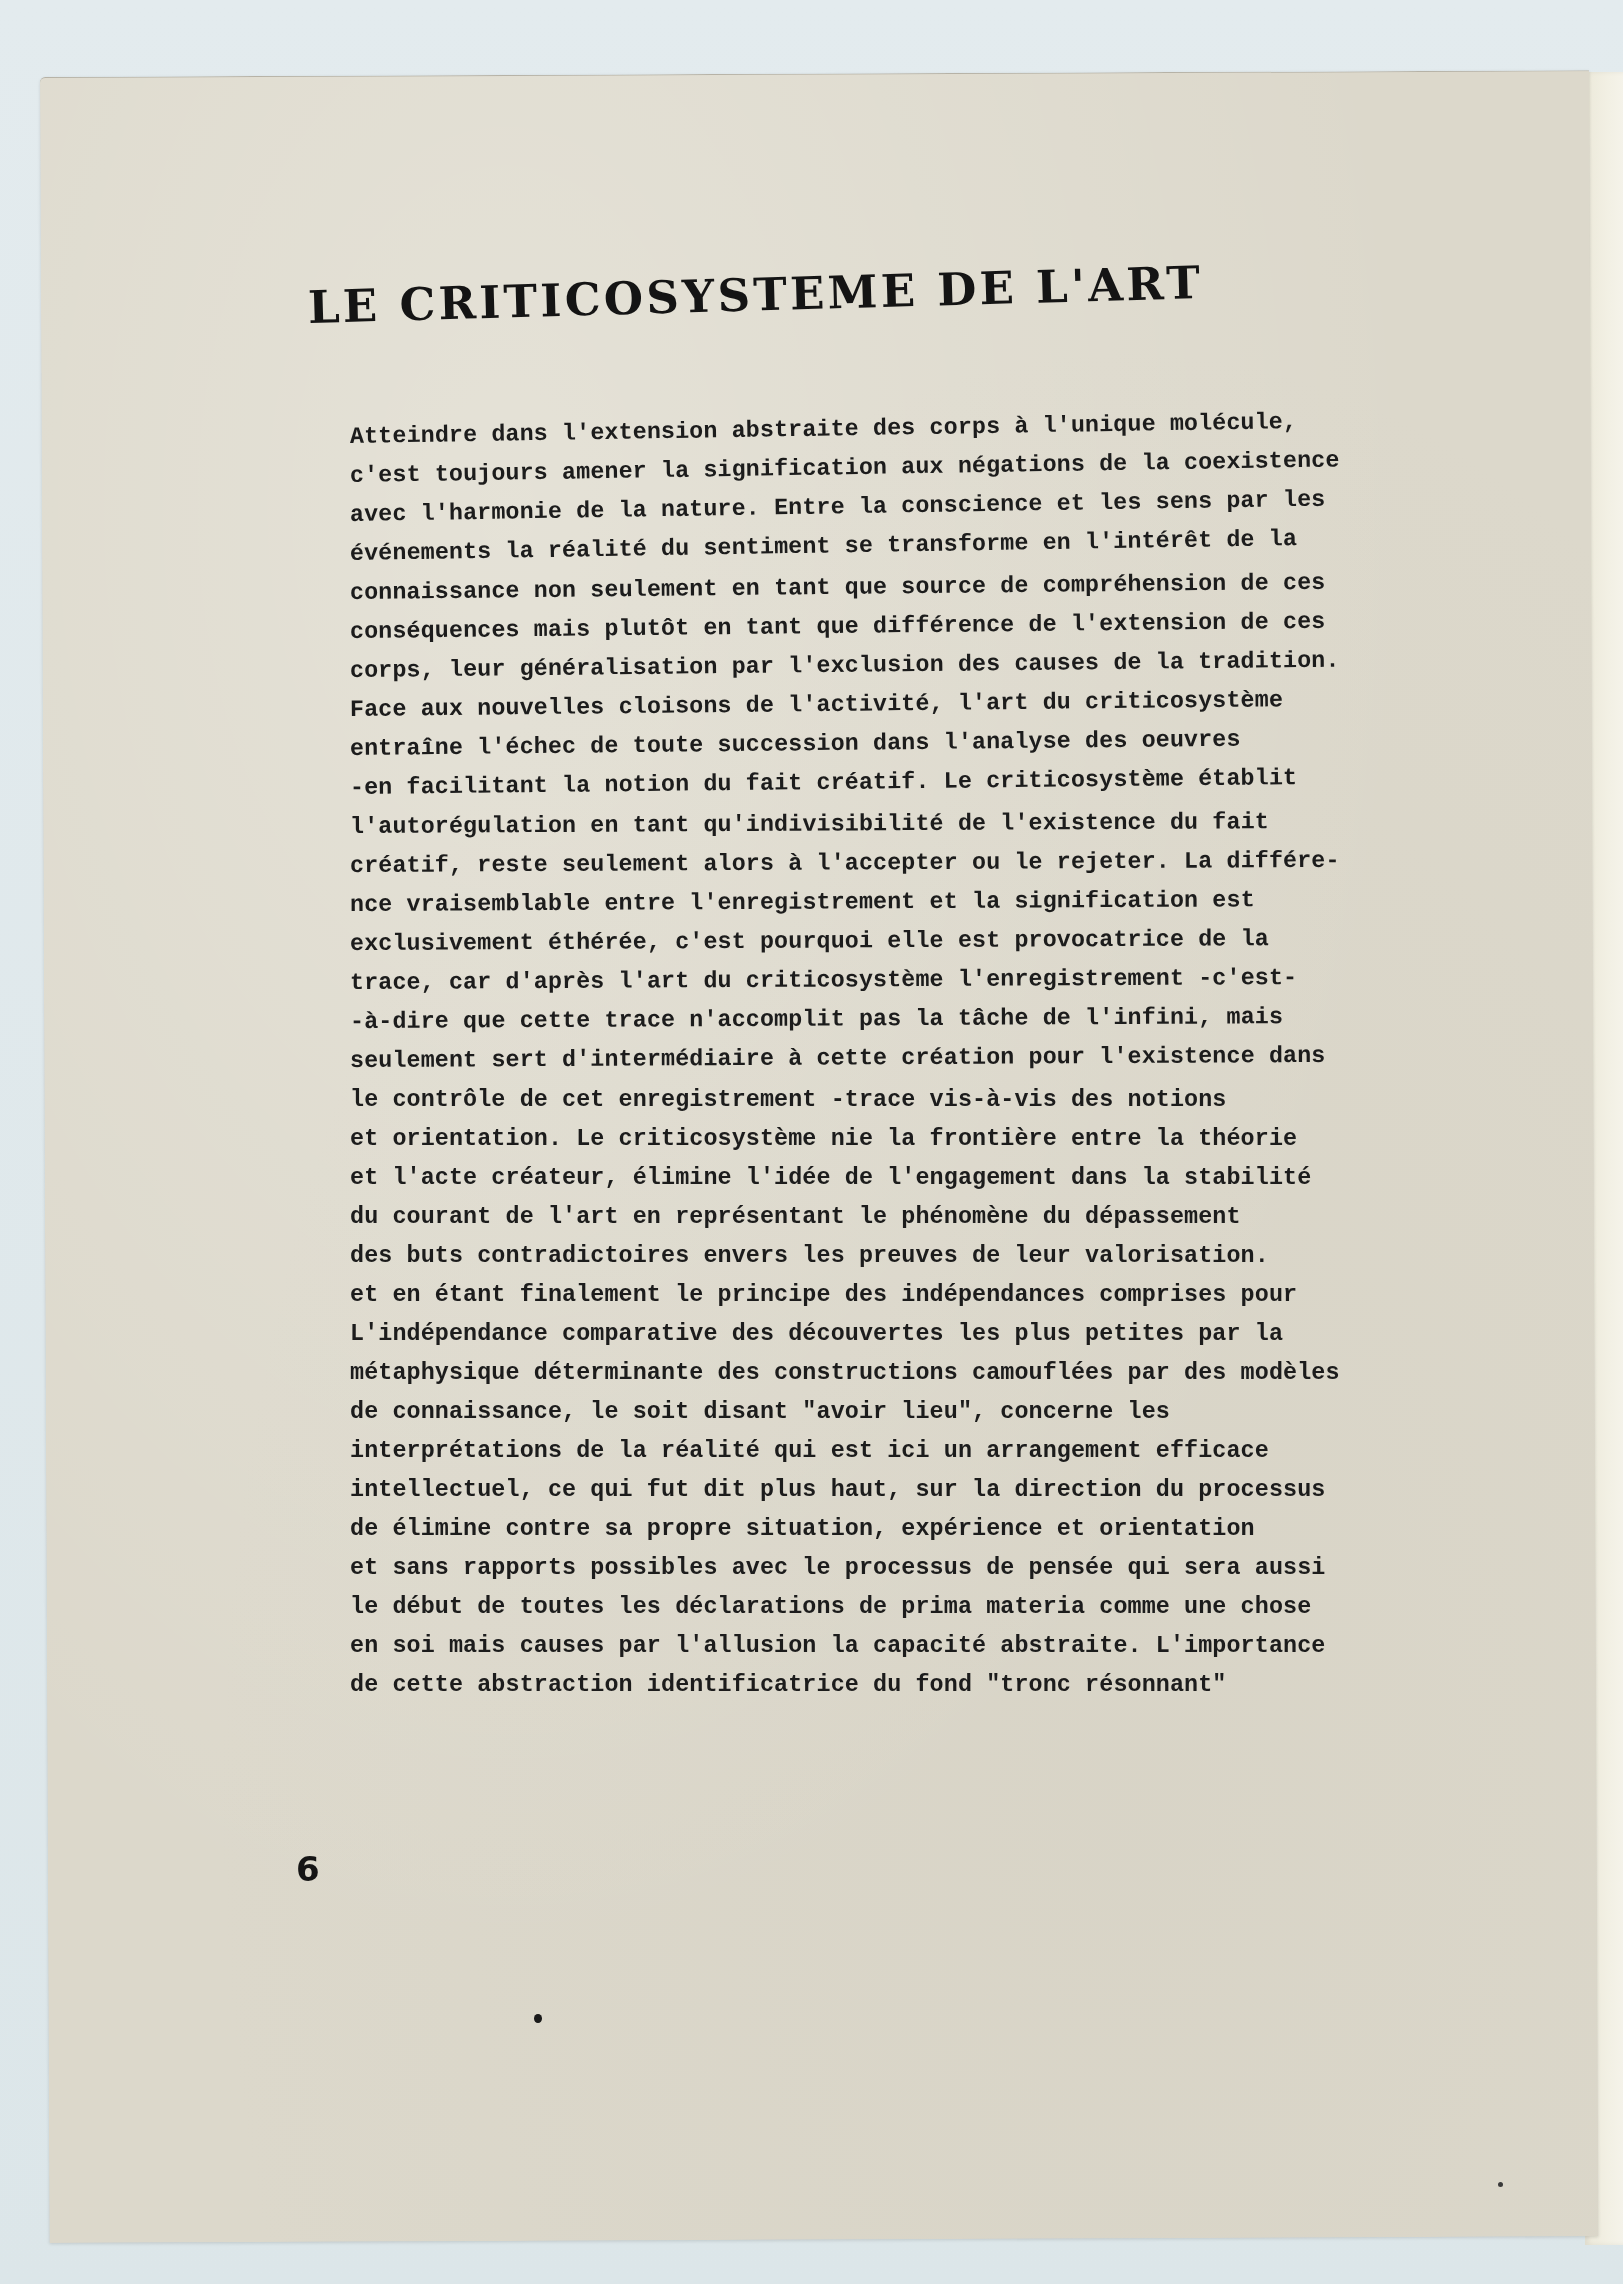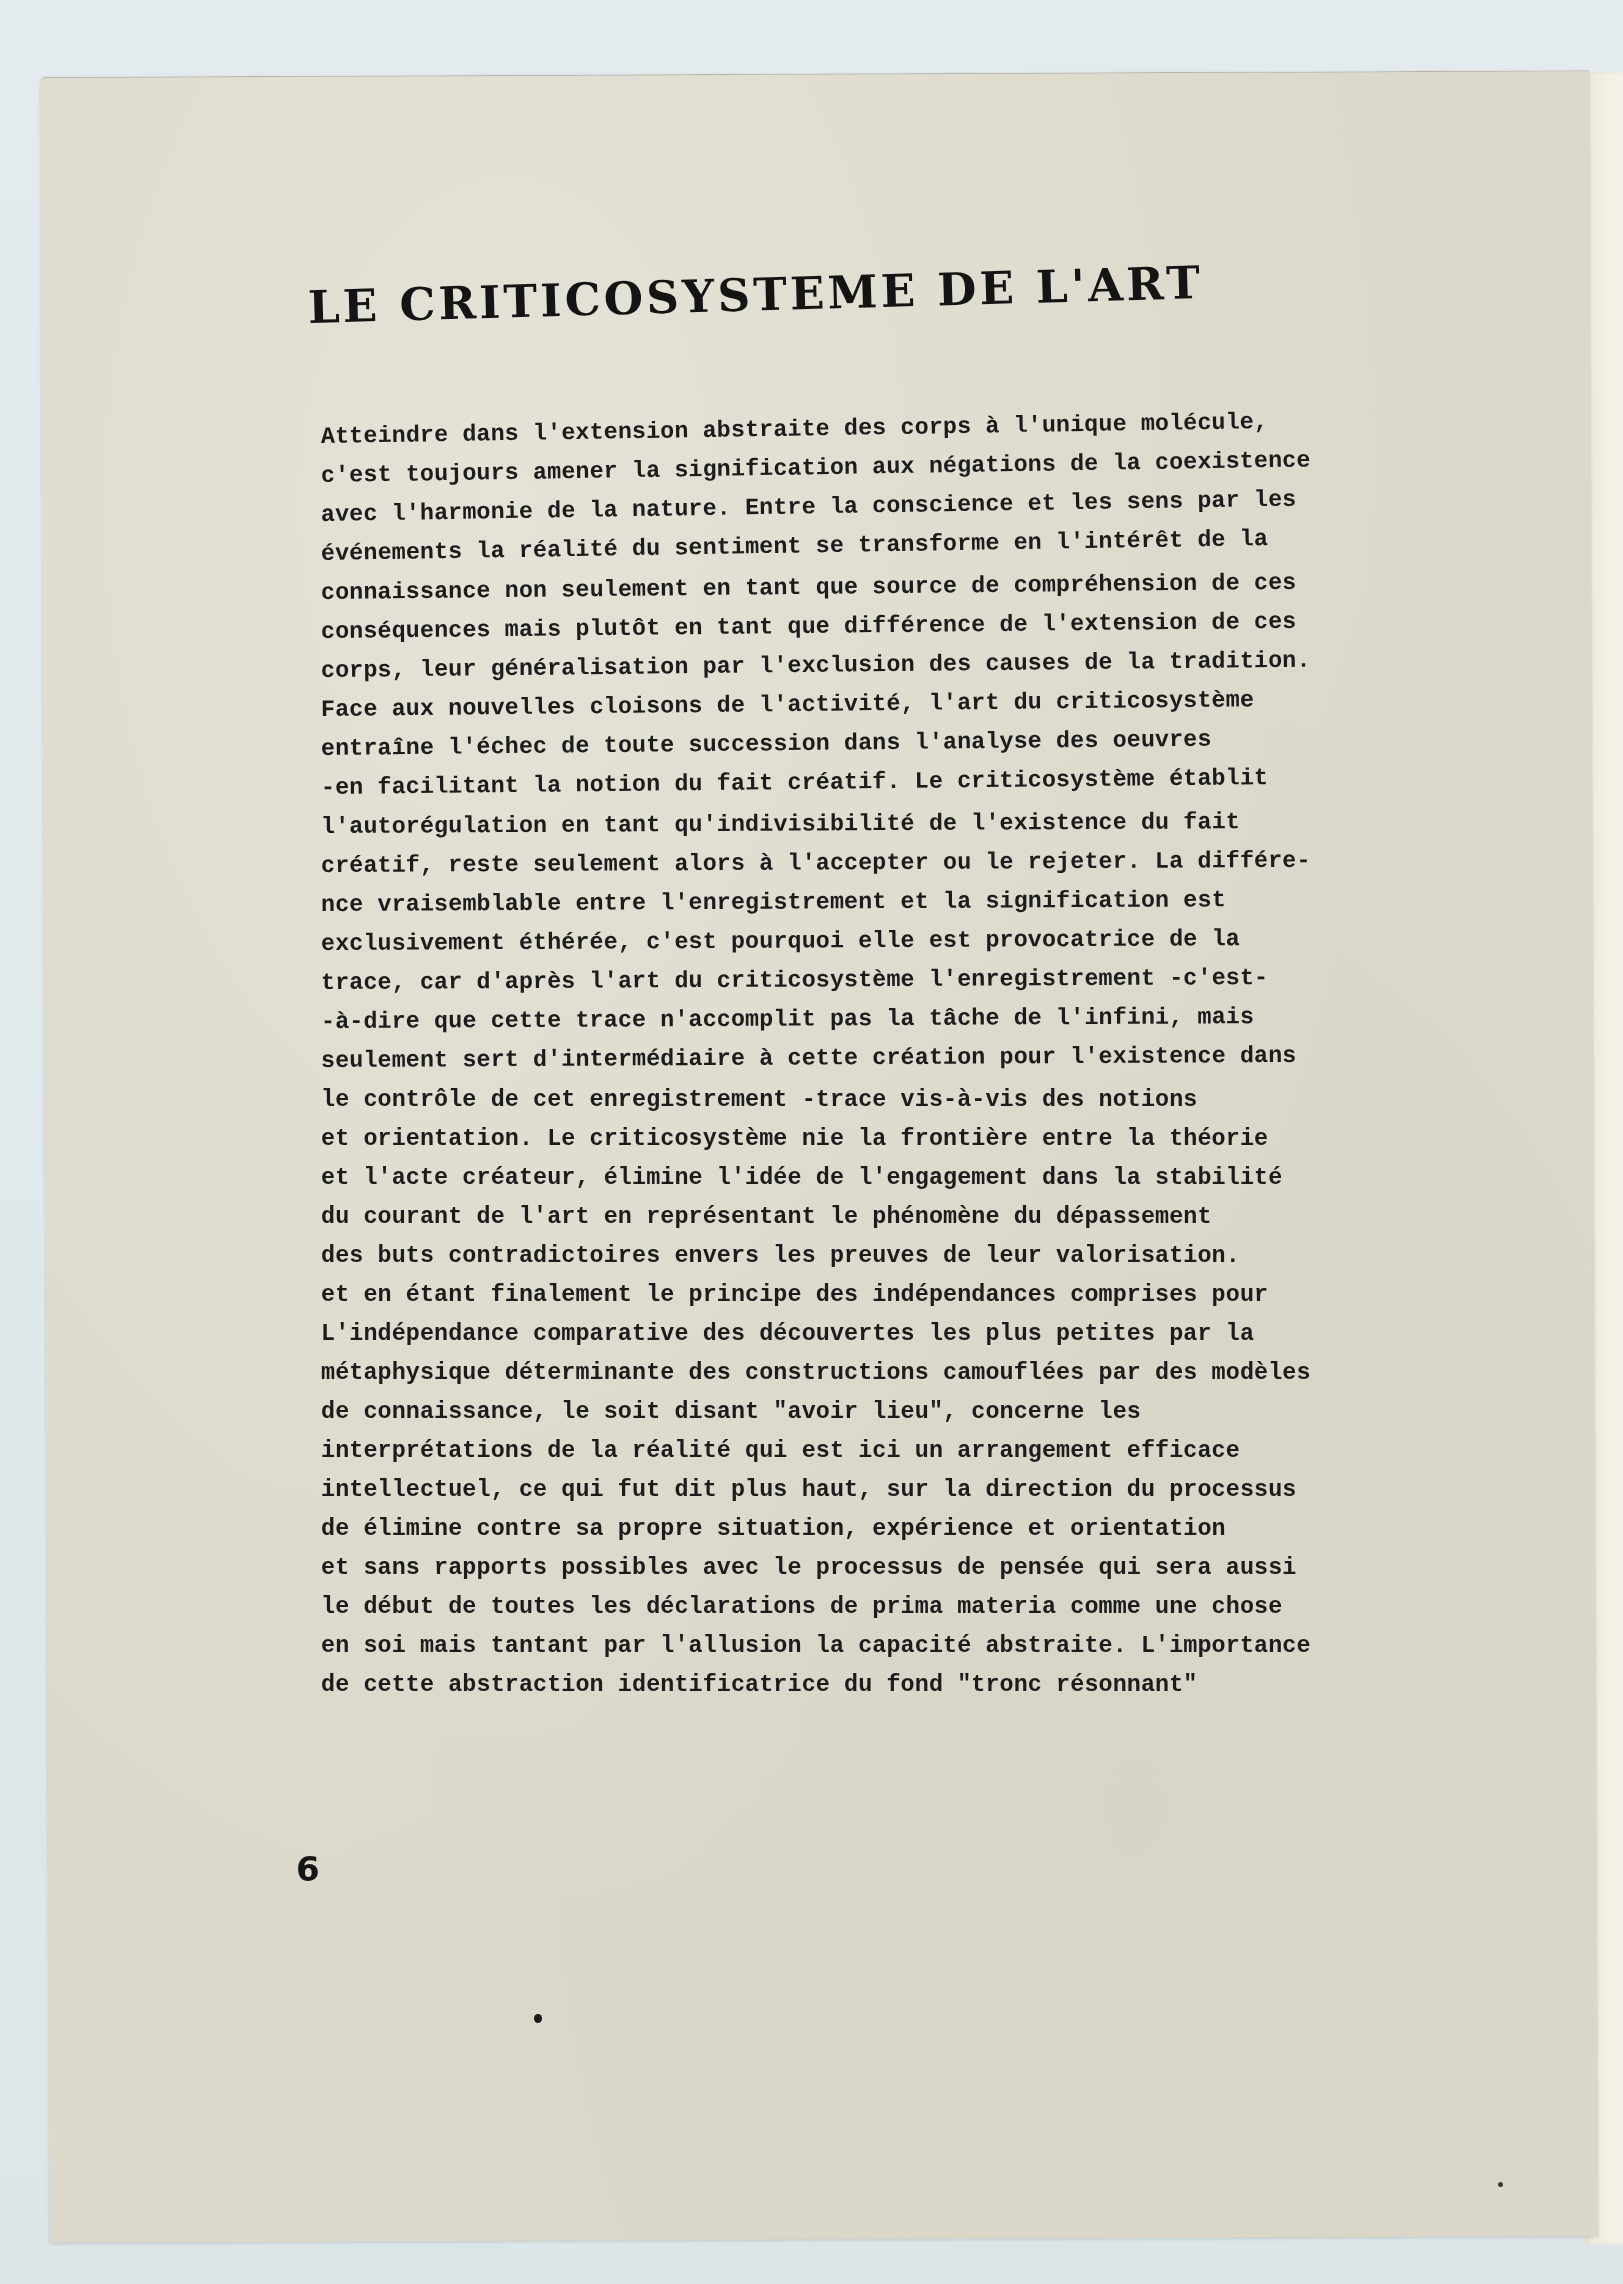--- a/index.html
+++ b/index.html
@@ -50,21 +50,21 @@
       font-weight: bold;
       font-size: 45px;
       letter-spacing: 3.3px;
       color: #141414;
       transform: rotate(-1.6deg);
       transform-origin: left center;
       white-space: nowrap;
     }
     .body-text {
       position: absolute;
-      left: 321px;
+      left: 350px;
       top: 418px;
       width: 1144px;
     }
     .line {
       font-family: "Liberation Mono", "DejaVu Sans Mono", monospace;
       font-size: 23.4px;
       line-height: 39px;
       height: 39px;
       color: #1c1c1c;
       white-space: nowrap;
@@ -128,20 +128,20 @@
   <div class="line">des buts contradictoires envers les preuves de leur valorisation.</div>
   <div class="line">et en étant finalement le principe des indépendances comprises pour</div>
   <div class="line">L'indépendance comparative des découvertes les plus petites par la</div>
   <div class="line">métaphysique déterminante des constructions camouflées par des modèles</div>
   <div class="line">de connaissance, le soit disant "avoir lieu", concerne les</div>
   <div class="line">interprétations de la réalité qui est ici un arrangement efficace</div>
   <div class="line">intellectuel, ce qui fut dit plus haut, sur la direction du processus</div>
   <div class="line">de élimine contre sa propre situation, expérience et orientation</div>
   <div class="line">et sans rapports possibles avec le processus de pensée qui sera aussi</div>
   <div class="line">le début de toutes les déclarations de prima materia comme une chose</div>
-  <div class="line">en soi mais tantant par l'allusion la capacité abstraite. L'importance</div>
+  <div class="line">en soi mais causes par l'allusion la capacité abstraite. L'importance</div>
   <div class="line">de cette abstraction identificatrice du fond "tronc résonnant"</div>
 </div>
 
 <div class="page-number">6</div>
 <div class="dot d1"></div>
 <div class="dot d2"></div>
 
 
 </body></html>

